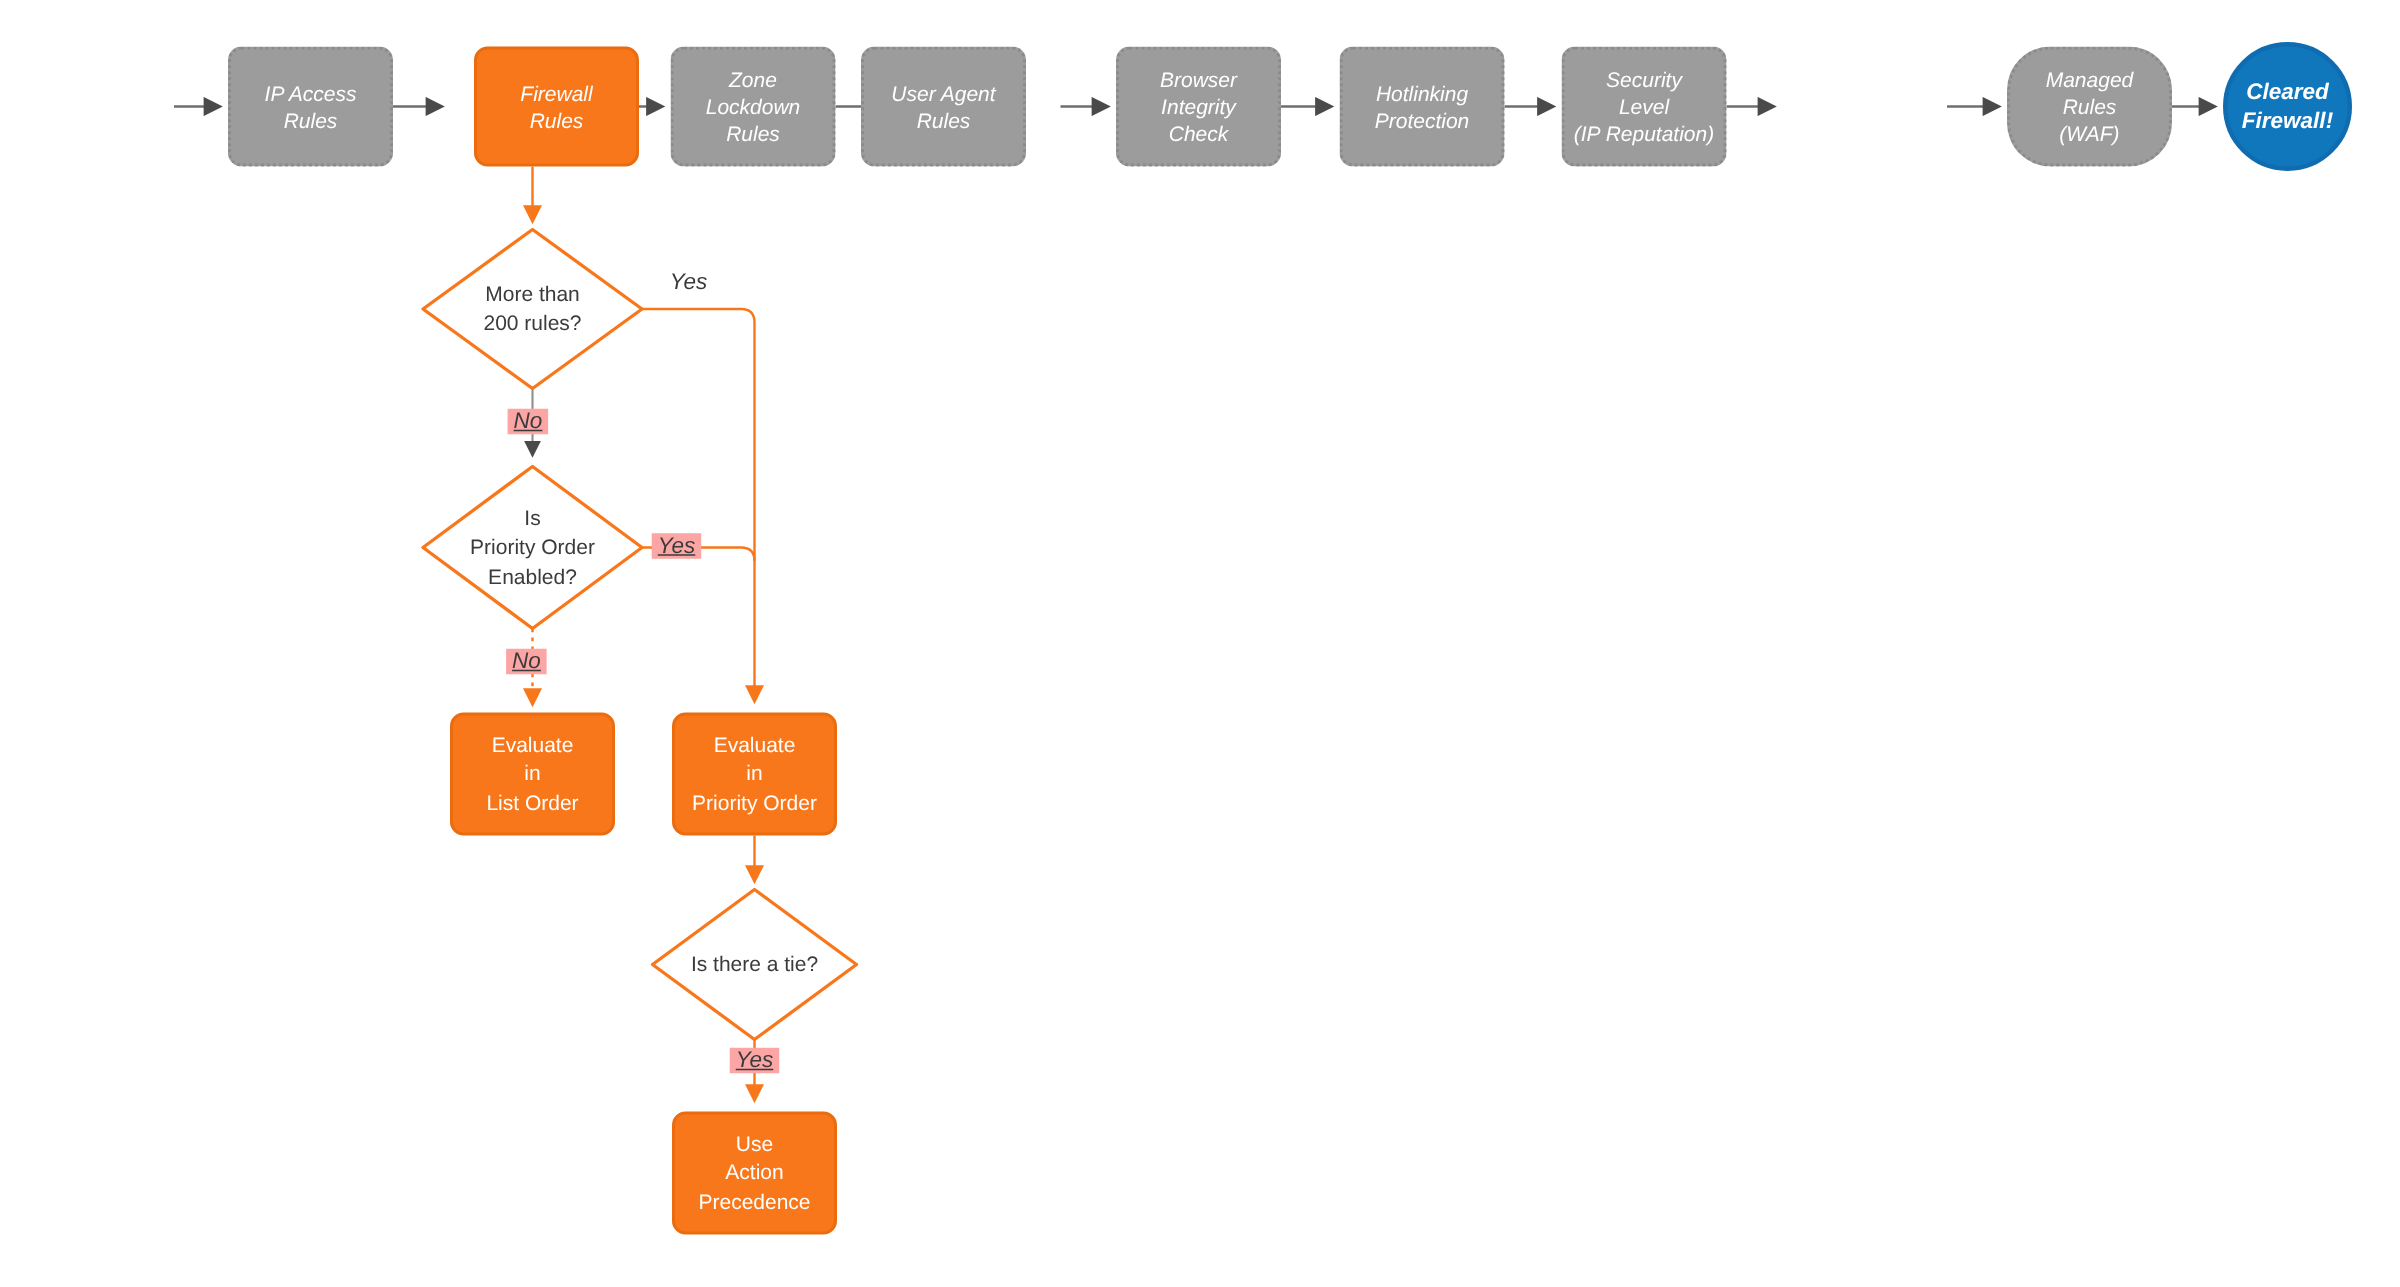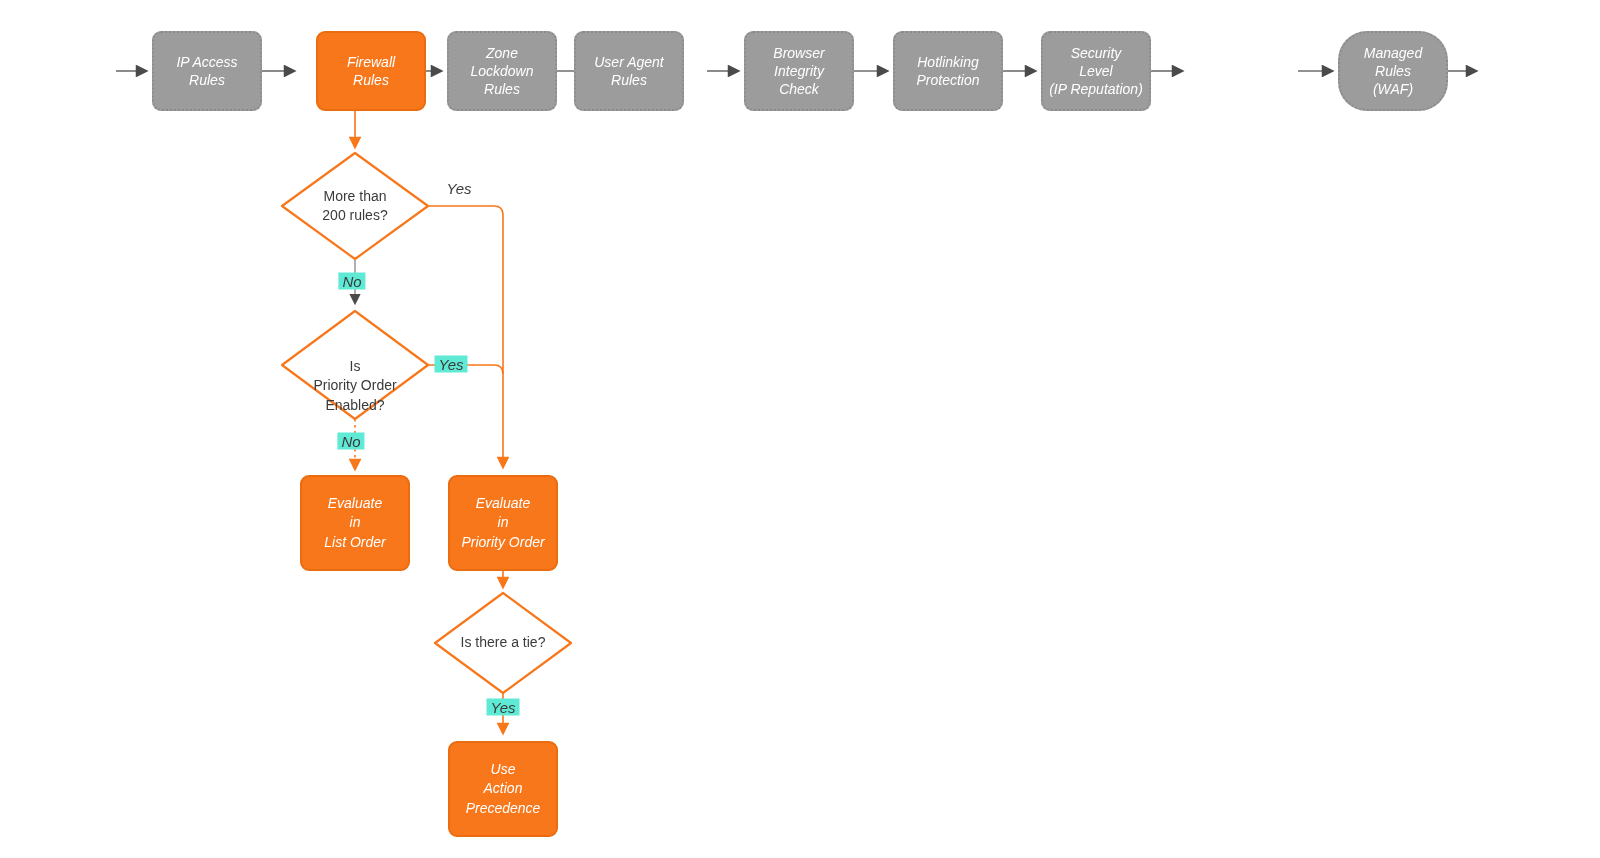--- a/index.html
+++ b/index.html
@@ -13,38 +13,38 @@
     text-align:center;box-sizing:border-box;
   }
   .lbl{white-space:pre-line;}
   .step{
     top:31px;width:110px;height:80px;background:#9C9C9C;
     border:2px dotted #8B8B8B;border-radius:9px;color:#ffffff;
     font-style:italic;font-size:14px;line-height:1.3;
   }
   .step.highlight{background:#F8771B;border:2px solid #EA6C0E;}
   .process{
-    width:110px;height:96px;background:#F8771B;border:2px solid #EA6C0E;
-    border-radius:9px;color:#ffffff;font-style:italic;font-size:14px;line-height:1.38;
+    width:110px;height:82px;background:#F8771B;border:2px solid #EA6C0E;
+    border-radius:9px;color:#ffffff;font-size:14px;line-height:1.38;
   }
   .circle{
     width:86px;height:86px;border-radius:50%;
     font-weight:bold;font-style:italic;font-size:15px;line-height:1.3;
   }
   .circle.start{background:#ffffff;border:5px solid #1177BD;color:#1177BD;}
   .circle.end{background:#1177BD;border:3px solid #0F6CB0;color:#ffffff;}
   .diamond-label{
     position:absolute;transform:translate(-50%,-50%);text-align:center;
     font-size:14px;color:#3B3B3B;line-height:1.38;white-space:pre-line;
   }
   .edge-label{
     position:absolute;transform:translate(-50%,-50%);
     font-size:15px;font-style:italic;color:#3B3B3B;
   }
-  .edge-label.bg{background:#5eead4;padding:0 4px;}
+  .edge-label.bg{background:#fca5a5;padding:0 4px;text-decoration:underline;}
 </style>
 </head>
 <body>
 
 <div class="canvas">
 
   <svg class="layer" width="1600" height="858" viewBox="0 0 1600 858">
     <defs>
       <marker id="mGray" viewBox="0 0 10 10" refX="8" refY="5" markerWidth="8.5" markerHeight="8" orient="auto">
         <path d="M0 0 L10 5 L0 10 Z" fill="#4A4A4A"></path>
@@ -71,20 +71,24 @@
     <path d="M428 206 H494 Q503 206 503 215 V467" fill="none" stroke="#F8771B" stroke-width="1.6" marker-end="url(#mOrange)"></path>
     <path d="M428 365 H494 Q503 365 503 374" fill="none" stroke="#F8771B" stroke-width="1.6"></path>
     <line x1="503" y1="557" x2="503" y2="587" stroke="#F8771B" stroke-width="1.6" marker-end="url(#mOrange)"></line>
     <line x1="503" y1="693" x2="503" y2="733" stroke="#F8771B" stroke-width="1.6" marker-end="url(#mOrange)"></line>
 
     <path d="M282 206 L355 153 L428 206 L355 259 Z" fill="#FFFFFF" stroke="#F8771B" stroke-width="2.2" stroke-linejoin="round"></path>
     <path d="M282 365 L355 311 L428 365 L355 419 Z" fill="#FFFFFF" stroke="#F8771B" stroke-width="2.2" stroke-linejoin="round"></path>
     <path d="M435 643 L503 593 L571 643 L503 693 Z" fill="#FFFFFF" stroke="#F8771B" stroke-width="2.2" stroke-linejoin="round"></path>
   </svg>
 
+  <div class="node circle end" style="left:1482px;top:28px;">
+    <span class="lbl">Cleared
+Firewall!</span>
+  </div>
 
   <div class="node step" style="left:152px;">
     <span class="lbl">IP Access
 Rules</span>
   </div>
   <div class="node step highlight" style="left:300px;margin-left:16px;">
     <span class="lbl">Firewall
 Rules</span>
   </div>
   <div class="node step" style="left:447px;">
@@ -127,21 +131,21 @@
 Priority Order</span>
   </div>
   <div class="node process" style="left:448px;top:741px;">
     <span class="lbl">Use
 Action
 Precedence</span>
   </div>
 
   <div class="diamond-label" style="left:355px;top:206px;">More than
 200 rules?</div>
-  <div class="diamond-label" style="left:355px;top:386px;">Is
+  <div class="diamond-label" style="left:355px;top:365px;">Is
 Priority Order
 Enabled?</div>
   <div class="diamond-label" style="left:503px;top:643px;">Is there a tie?</div>
 
   <div class="edge-label" style="left:459px;top:188px;">Yes</div>
   <div class="edge-label bg" style="left:352px;top:281px;">No</div>
   <div class="edge-label bg" style="left:451px;top:364px;">Yes</div>
   <div class="edge-label bg" style="left:351px;top:441px;">No</div>
   <div class="edge-label bg" style="left:503px;top:707px;">Yes</div>
 

